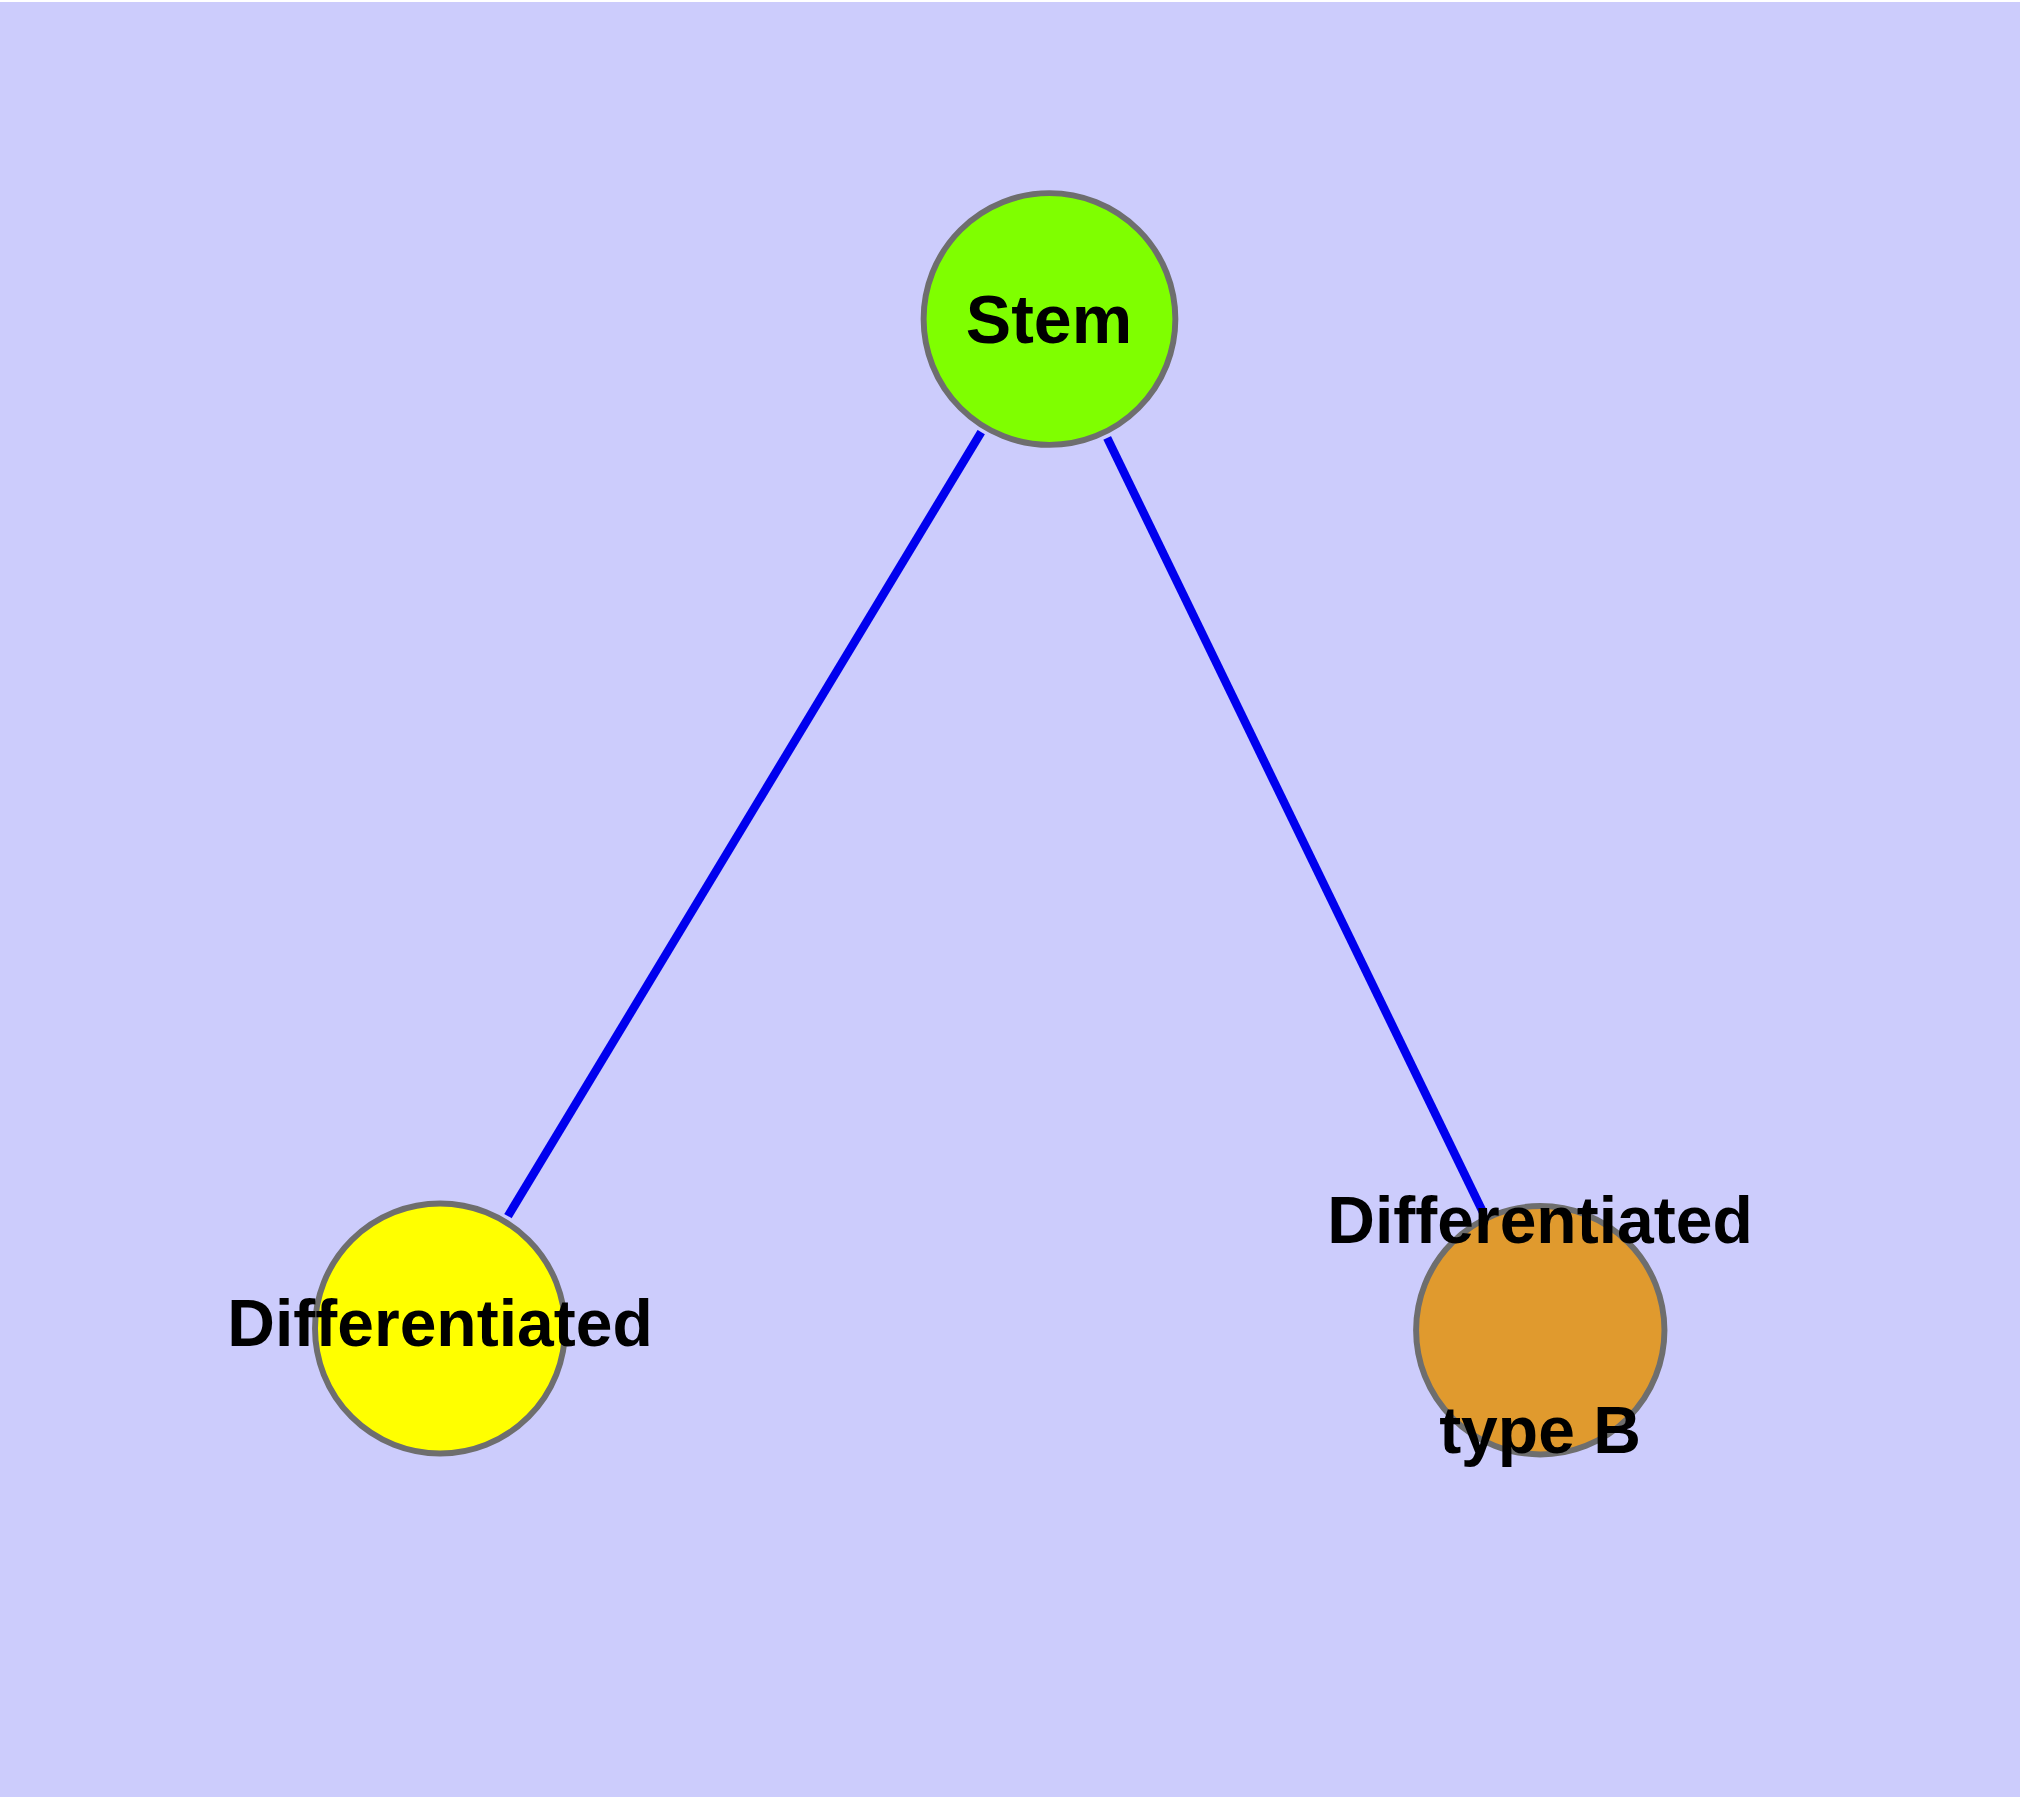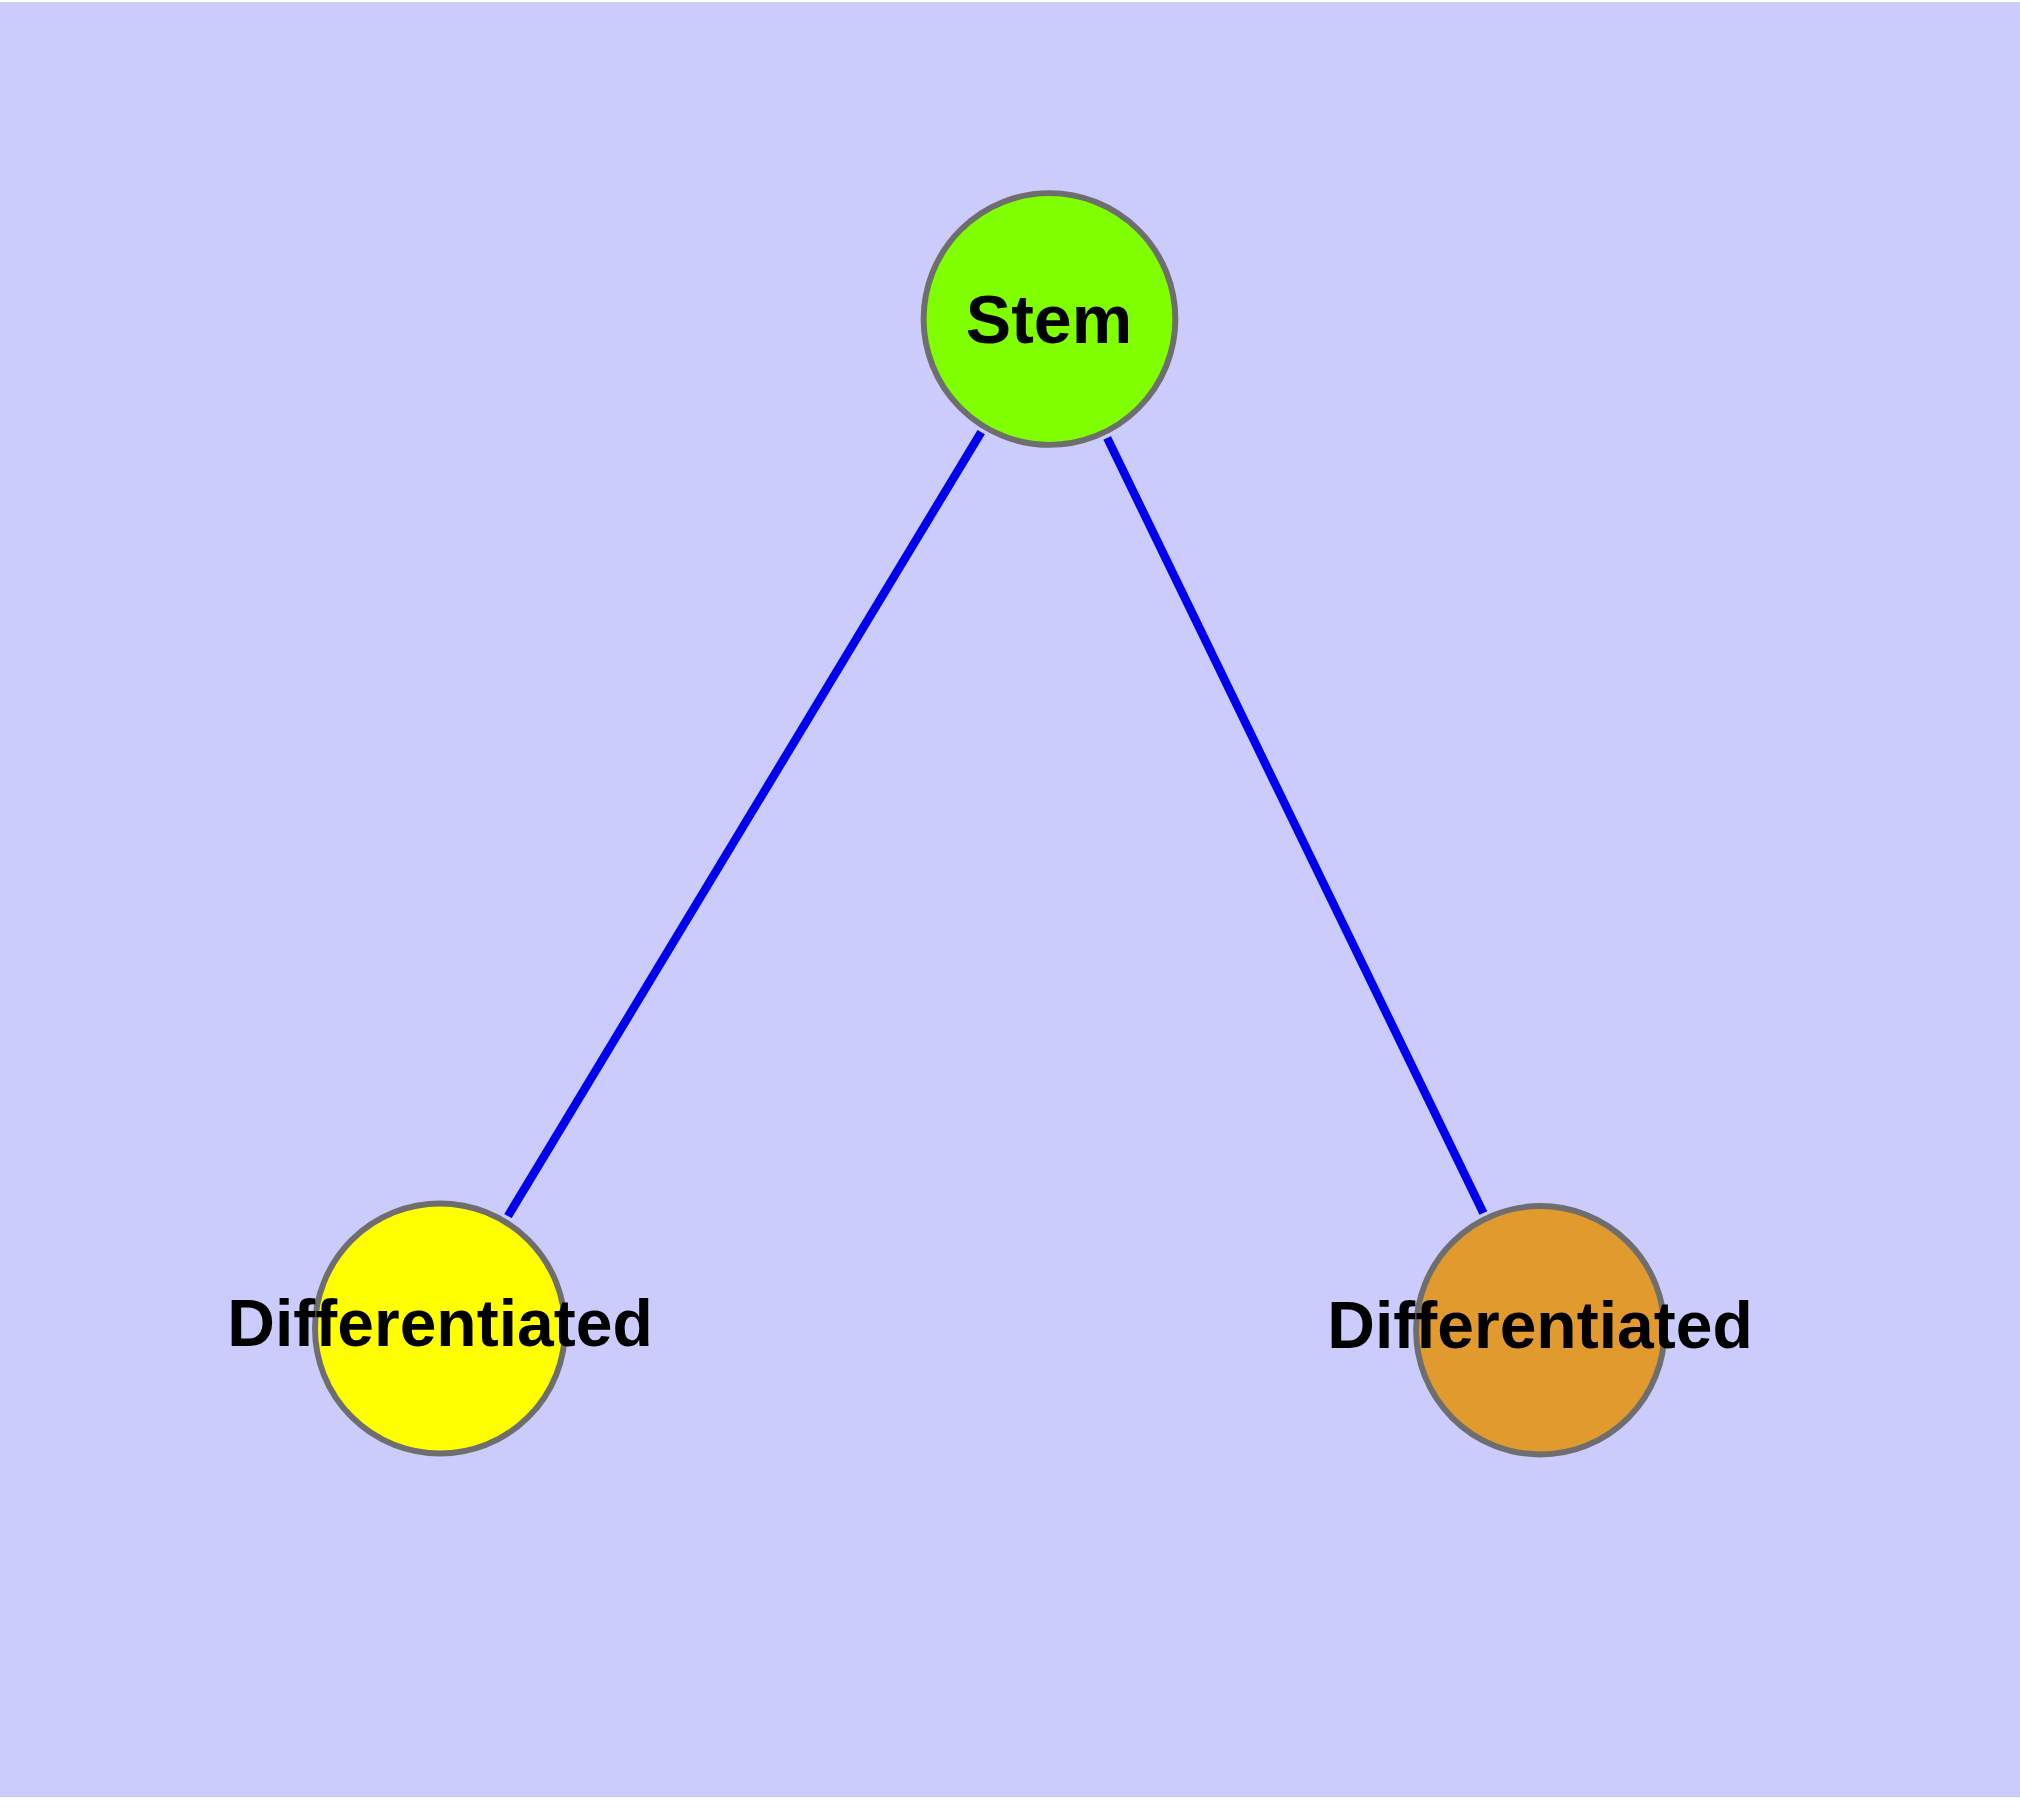--- a/index.html
+++ b/index.html
@@ -93,17 +93,18 @@
     </svg>
 
     <div class="node-label" id="label-stem" style="left: 1049px; color: rgb(0, 0, 0);">Stem</div>
 
     <div class="node-label" id="label-type-a" style="left: 440px; color: rgb(0, 0, 0);">
       <div>Differentiated</div>
     </div>
 
     <div class="node-label" id="label-type-b" style="left: 1540px; color: rgb(0, 0, 0);">
       <div>Differentiated</div>
+      <div>type B</div>
     </div>
 
   </div>
 </div>
 
 
 </body></html>

